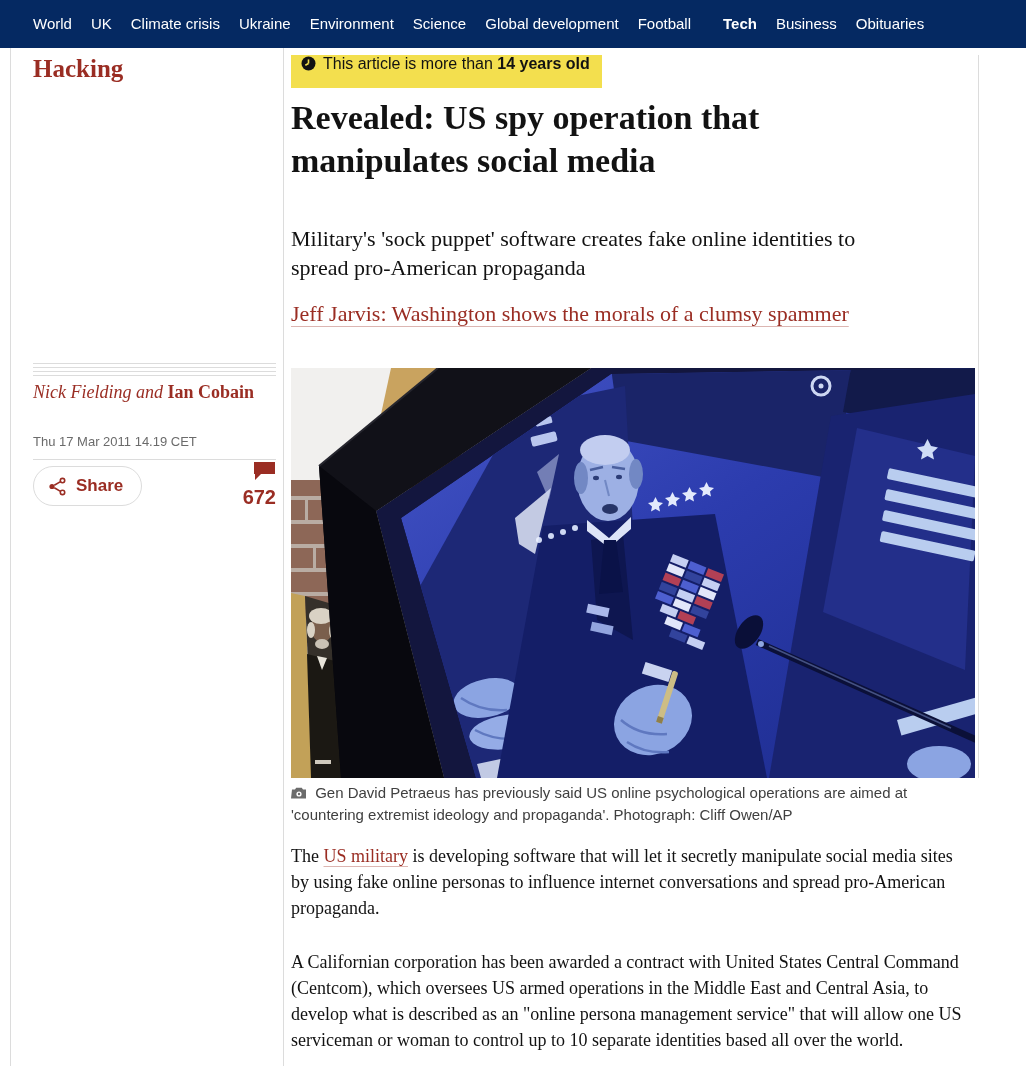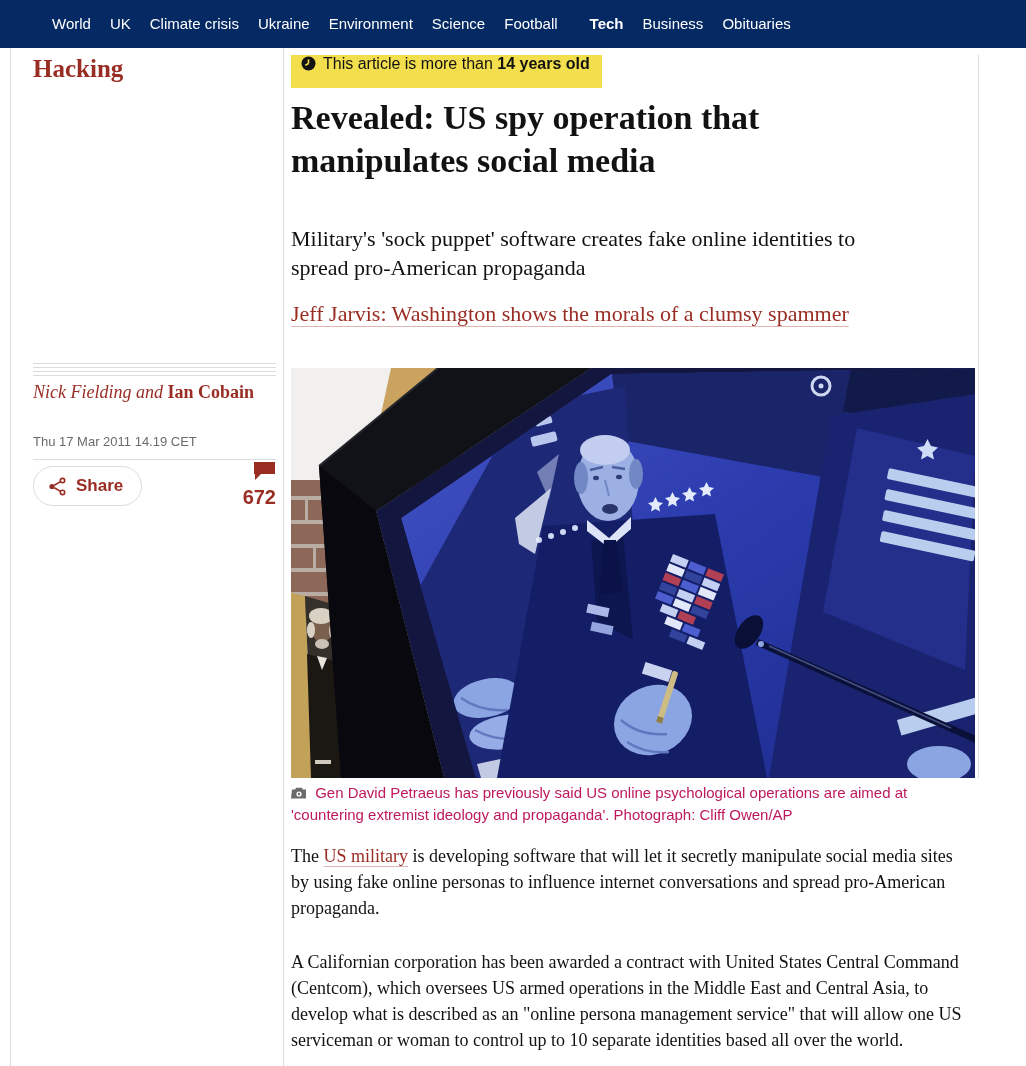--- a/index.html
+++ b/index.html
@@ -7,21 +7,21 @@
   .page {
     position:relative; width:1026px; height:1066px;
     background:#ffffff; overflow:hidden;
     font-family:"Liberation Sans","DejaVu Sans",sans-serif;
     color:#121212;
   }
   
   .topnav {
     position:absolute; left:0; top:0; width:1026px; height:48px;
     background:#052962; display:flex; 
-    padding-left:52px;
+    padding-left:33px;
   }
   .topnav ul { list-style:none; display:flex; gap:19px; }
   .topnav li {
     color:#ffffff; font-size:15px; line-height:48px;
     cursor:pointer; white-space:nowrap;
   }
   .topnav li.active { font-weight:700;margin-left:13px; }
   
   .vrule { position:absolute; width:1px; background:#dcdcdc; }
   .vrule.left   { left:10px;  top:48px; height:1018px; }
@@ -79,21 +79,21 @@
   .related-link {
     position:absolute; left:291px; top:300px; width:580px;
     font-family:"Liberation Serif","DejaVu Serif",serif;
     font-size:22px; line-height:27px; color:#9a2d23; cursor:pointer;
     text-decoration:underline; text-decoration-color:rgba(154,45,35,.35);
     text-underline-offset:5px; text-decoration-thickness:1px;
   }
   figure.article-figure { position:absolute; left:291px; top:368px; width:684px; }
   .caption {
     position:absolute; left:291px; top:782px; width:655px;
-    font-size:15px; line-height:22px; color:#be185d;
+    font-size:15px; line-height:22px; color:#404040;
   }
   .caption svg { vertical-align:-1px; margin-right:4px; }
   .bodycopy {
     position:absolute; left:291px; width:676px;
     font-family:"Liberation Serif","DejaVu Serif",serif;
     font-size:18px; line-height:26px; color:#121212;
   }
   .bodycopy.p1 { top:843px; }
   .bodycopy.p2 { top:949px; }
   .bodycopy .inline-link {
@@ -108,20 +108,21 @@
 <div class="page">
 
   <nav class="topnav">
     <ul>
       <li>World</li>
       <li>UK</li>
       <li>Climate crisis</li>
       <li>Ukraine</li>
       <li>Environment</li>
       <li>Science</li>
+      <li>Global development</li>
       <li>Football</li>
       <li class="active">Tech</li>
       <li>Business</li>
       <li>Obituaries</li>
     </ul>
   </nav>
 
   <div class="vrule left"></div>
   <div class="vrule mid"></div>
   <div class="vrule right"></div>

